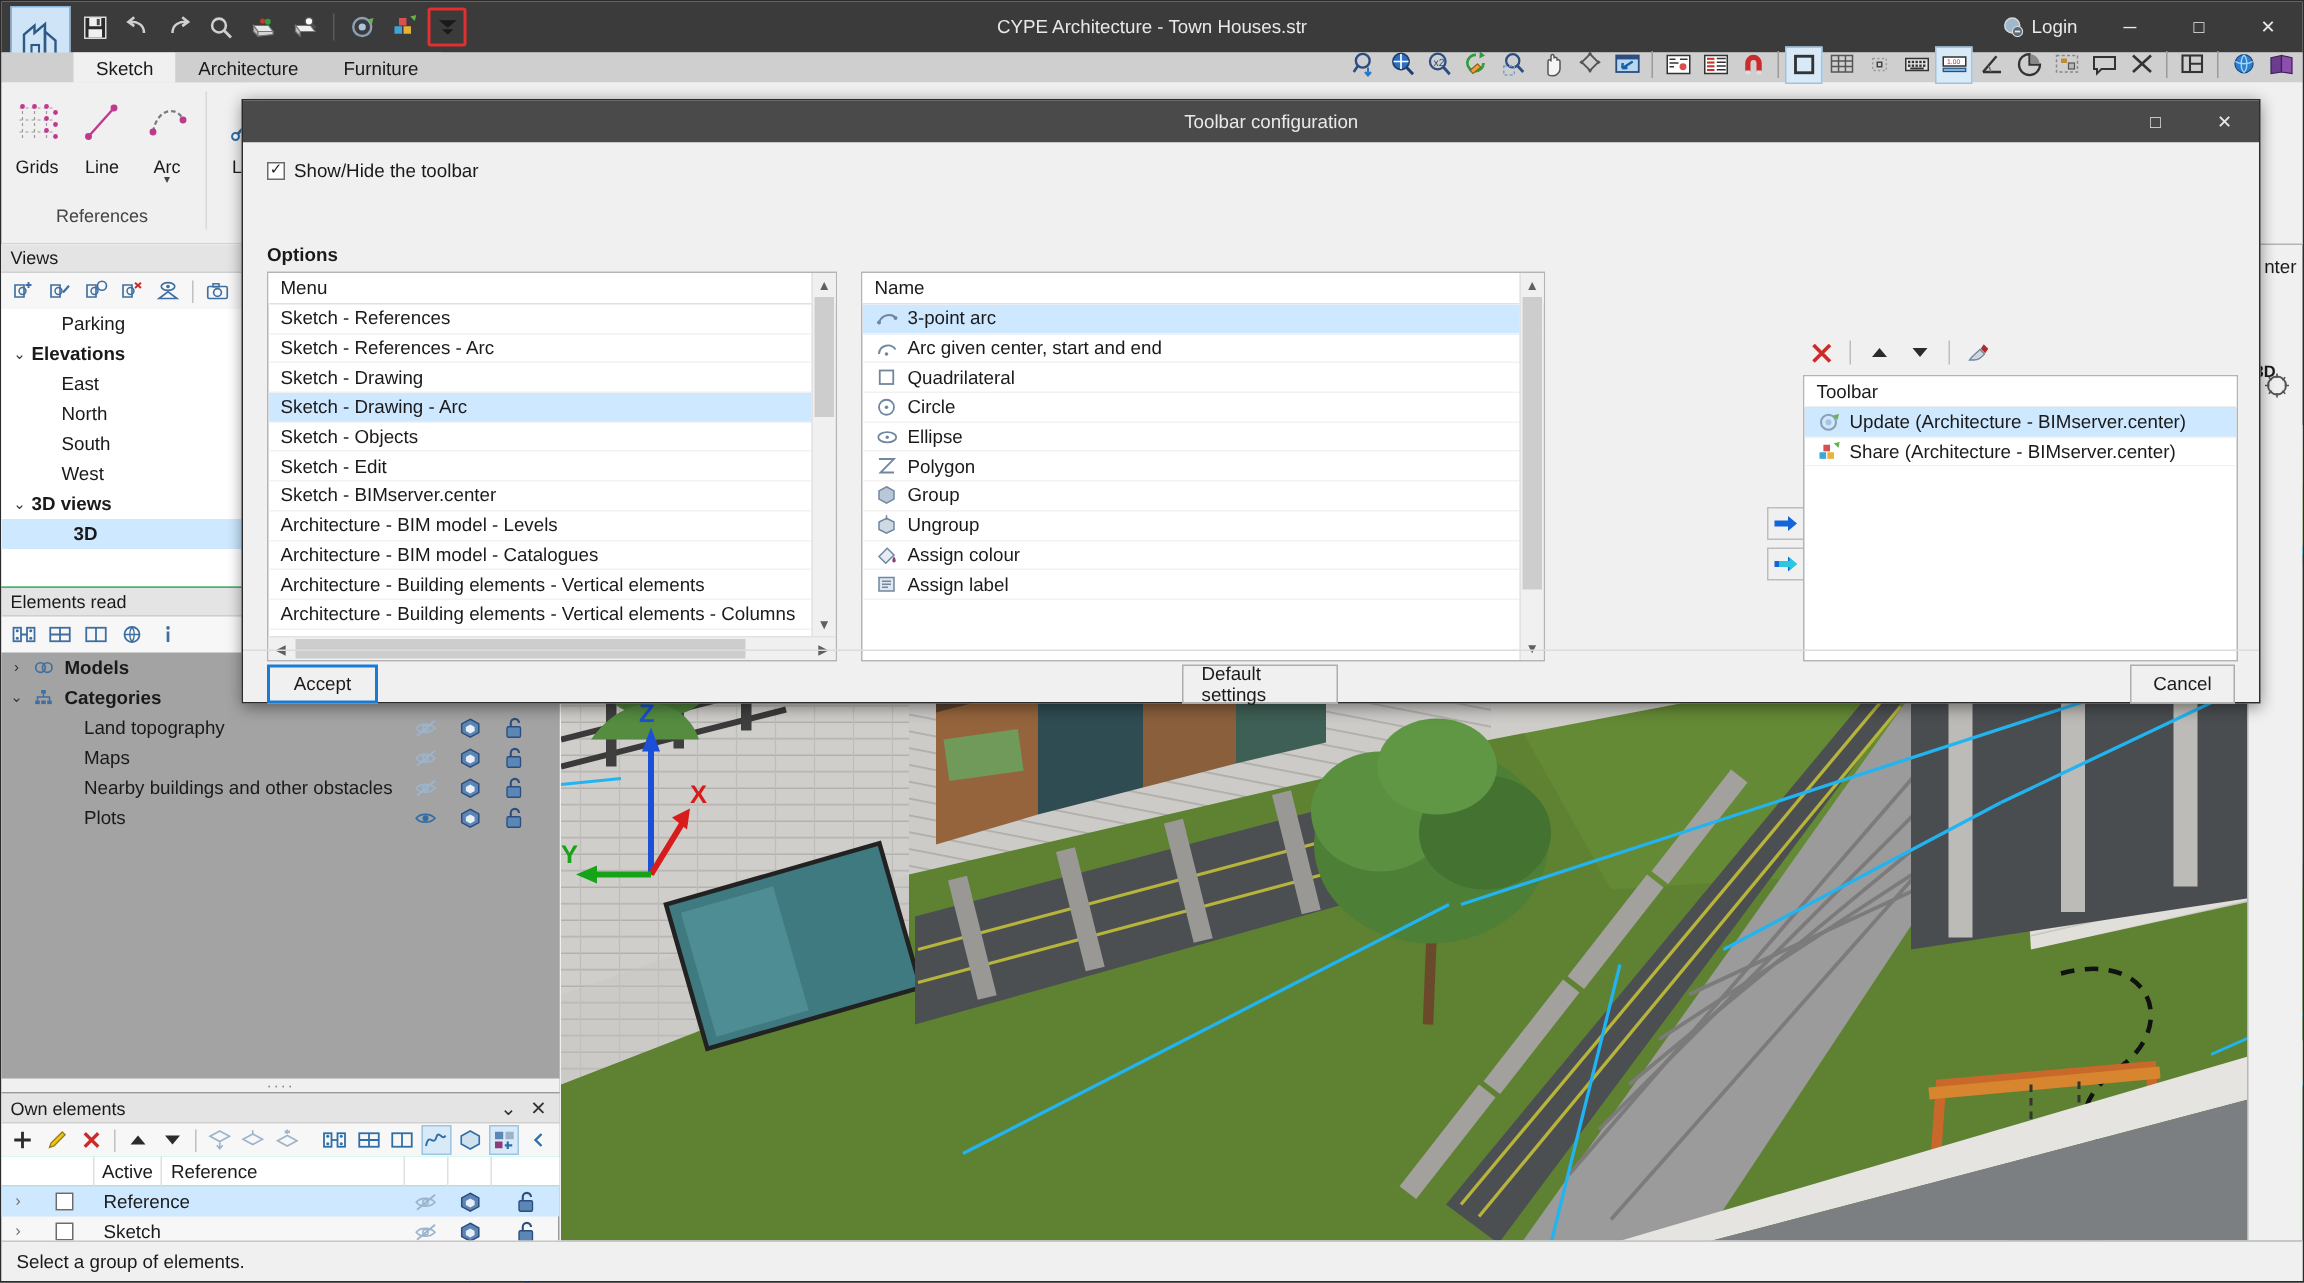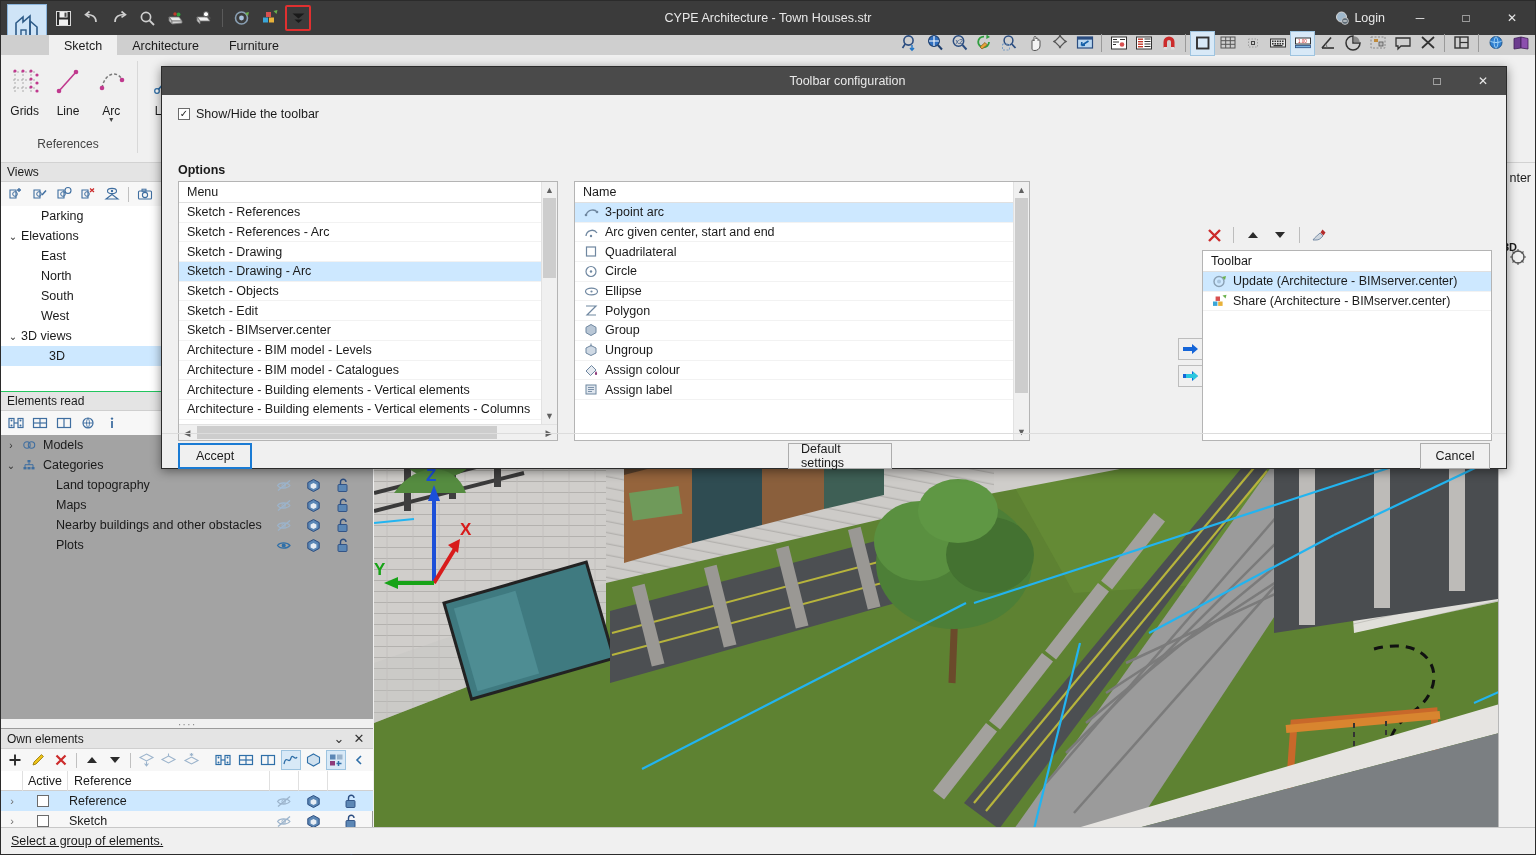--- a/index.html
+++ b/index.html
@@ -137,21 +137,21 @@
   
   #viewspanel { position: absolute; top: 0; left: 0; width: 186px; height: 228px;
                 border-right: 1px solid #c8c8c8; background: #fff; }
   .tree-body { background: #fff; overflow: hidden; }
   .tree-row {
     height: 20px; display: flex; align-items: center;
     font-size: 12.5px; padding-left: 4px; white-space: nowrap;
   }
   .tree-row.sel { background: #cde8ff; }
   .tw-caret { width: 16px; text-align: center; color: #333; font-size: 10px; }
-  .bold { font-weight: normal; }
+  .bold { font-weight: bold; }
 
   
   #elemread { position: absolute; top: 228px; left: 0; width: 372px; height: 337px;
               background: #a3a3a3; border-top: 1px solid #22c55e; }
   .er-row {
     height: 20px; display: flex; align-items: center;
     font-size: 12.5px; padding-left: 2px;
   }
   .er-row .rights {
     margin-left: auto; display: flex; align-items: center; gap: 0px; padding-right: 16px;
@@ -169,21 +169,21 @@
     background: #5eead4; border-top: 1px solid #9a9a9a;
   }
   .oe-header {
     height: 20px; background: #e4e4e4; display: flex; align-items: center;
     padding: 0 4px 0 6px; font-size: 12px; border-bottom: 1px solid #cfcfcf;
   }
   .oe-header .spacer { margin-left: auto; }
   .oe-hbtn { width: 20px; text-align: center; color: #333; font-size: 13px; }
   .grid-head {
     height: 20px; display: flex; align-items: center; font-size: 12.5px;
-    border-bottom: 1px solid #d0d0d0; background: #fff;
+    border-bottom: 1px solid #d0d0d0; background: #fff; padding-left: 40px;
   }
   .gh-cell { border-right: 1px solid #e0e0e0; height: 20px; display: flex;
              align-items: center; padding-left: 6px; }
   .grid-row { height: 20px; display: flex; align-items: center; font-size: 12.5px; }
   .grid-row.sel { background: #cde8ff; }
   .gc-caret { width: 22px; text-align: center; color: #6e6e6e; font-size: 11px; }
   .gc-active { width: 40px; display: flex; align-items: center; justify-content: center; }
   .gc-ref { flex: 1; padding-left: 6px; white-space: nowrap; overflow: hidden; }
   .chk {
     width: 12px; height: 12px; border: 1px solid #6b6b6b; background: #fff;
@@ -201,21 +201,20 @@
     position: absolute; top: 0; right: 0; width: 37px; bottom: 0;
     background: #f0f0f0; border-left: 1px solid #b8b8b8;
   }
 
   
   #statusbar {
     position: absolute; left: 0; right: 0; bottom: 0; height: 27px;
     background: #f0f0f0; border-top: 1px solid #c8c8c8;
     display: flex; align-items: center; padding-left: 10px;
     font-size: 12.5px;
-    text-decoration: underline;
   }
 
   
   #dialog {
     position: absolute; left: 160px; top: 65px; width: 1346px; height: 403px;
     background: #f0f0f0; border: 1px solid #2b2b2b;
     box-shadow: 0 2px 10px rgba(0,0,0,.45);
     z-index: 50;
   }
   #dlg-title {

